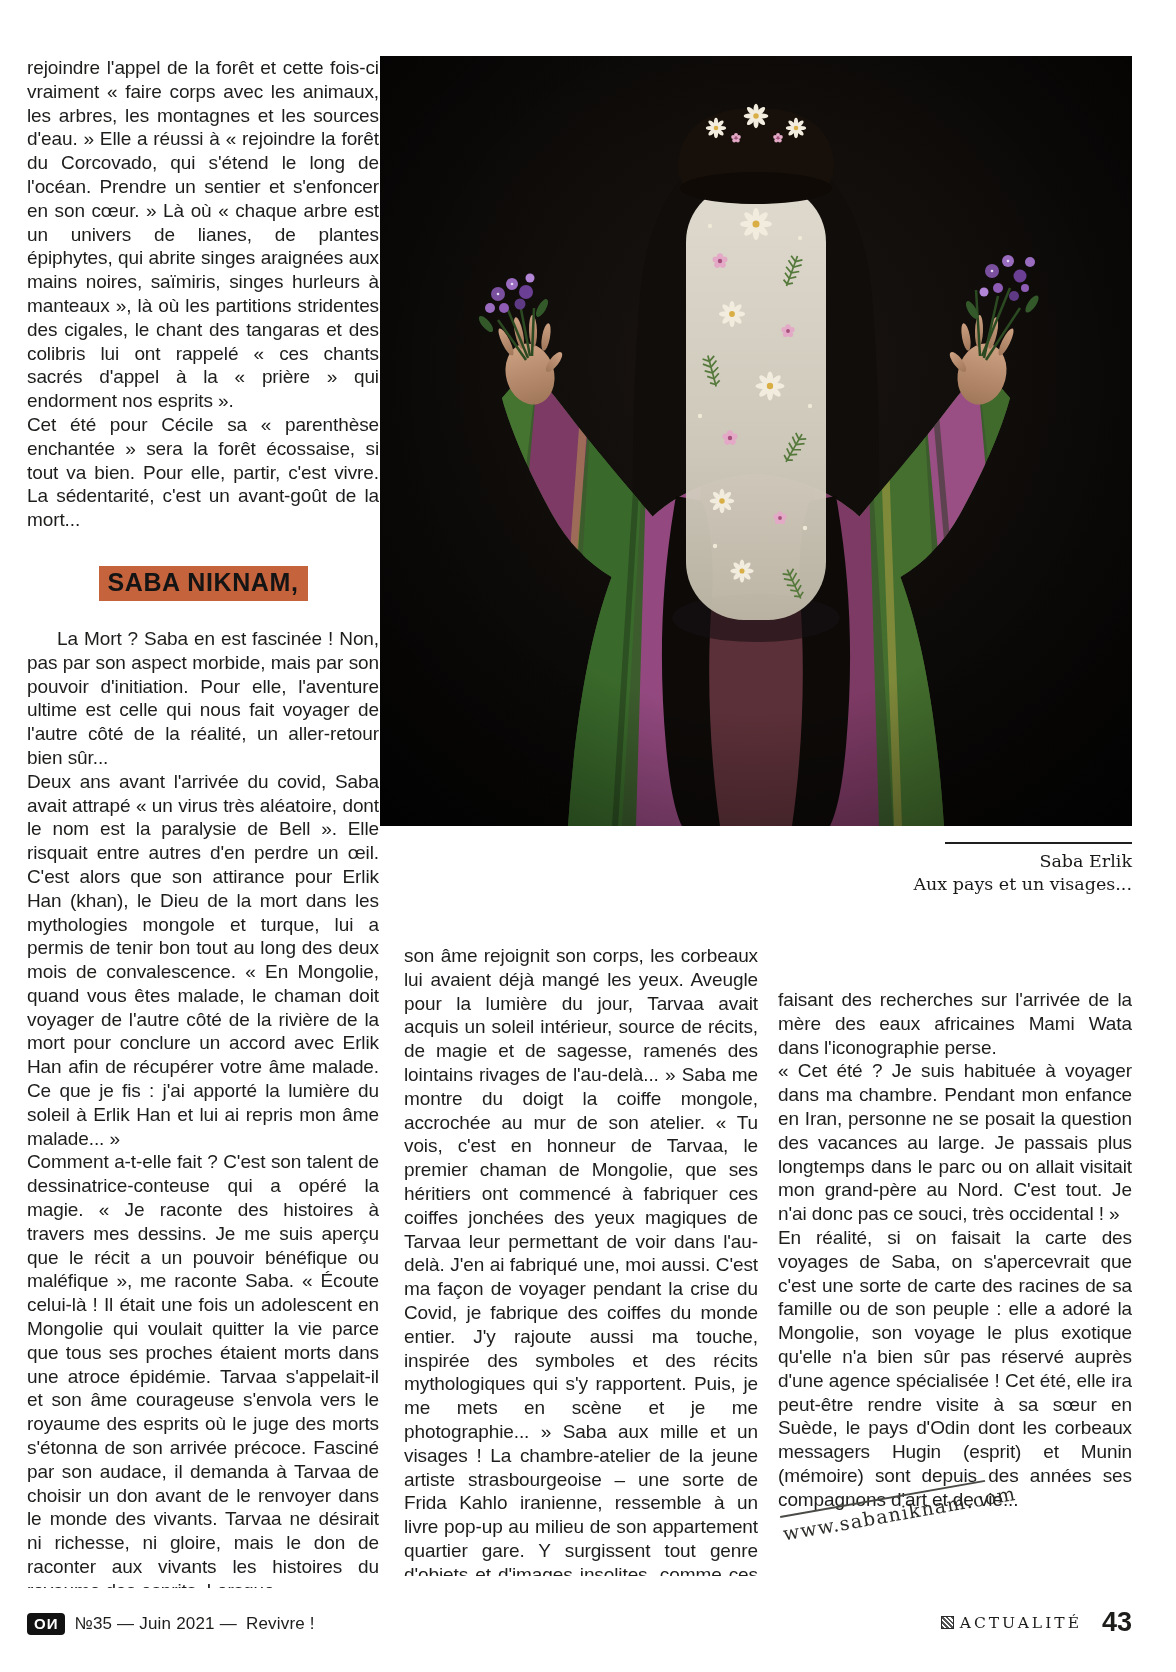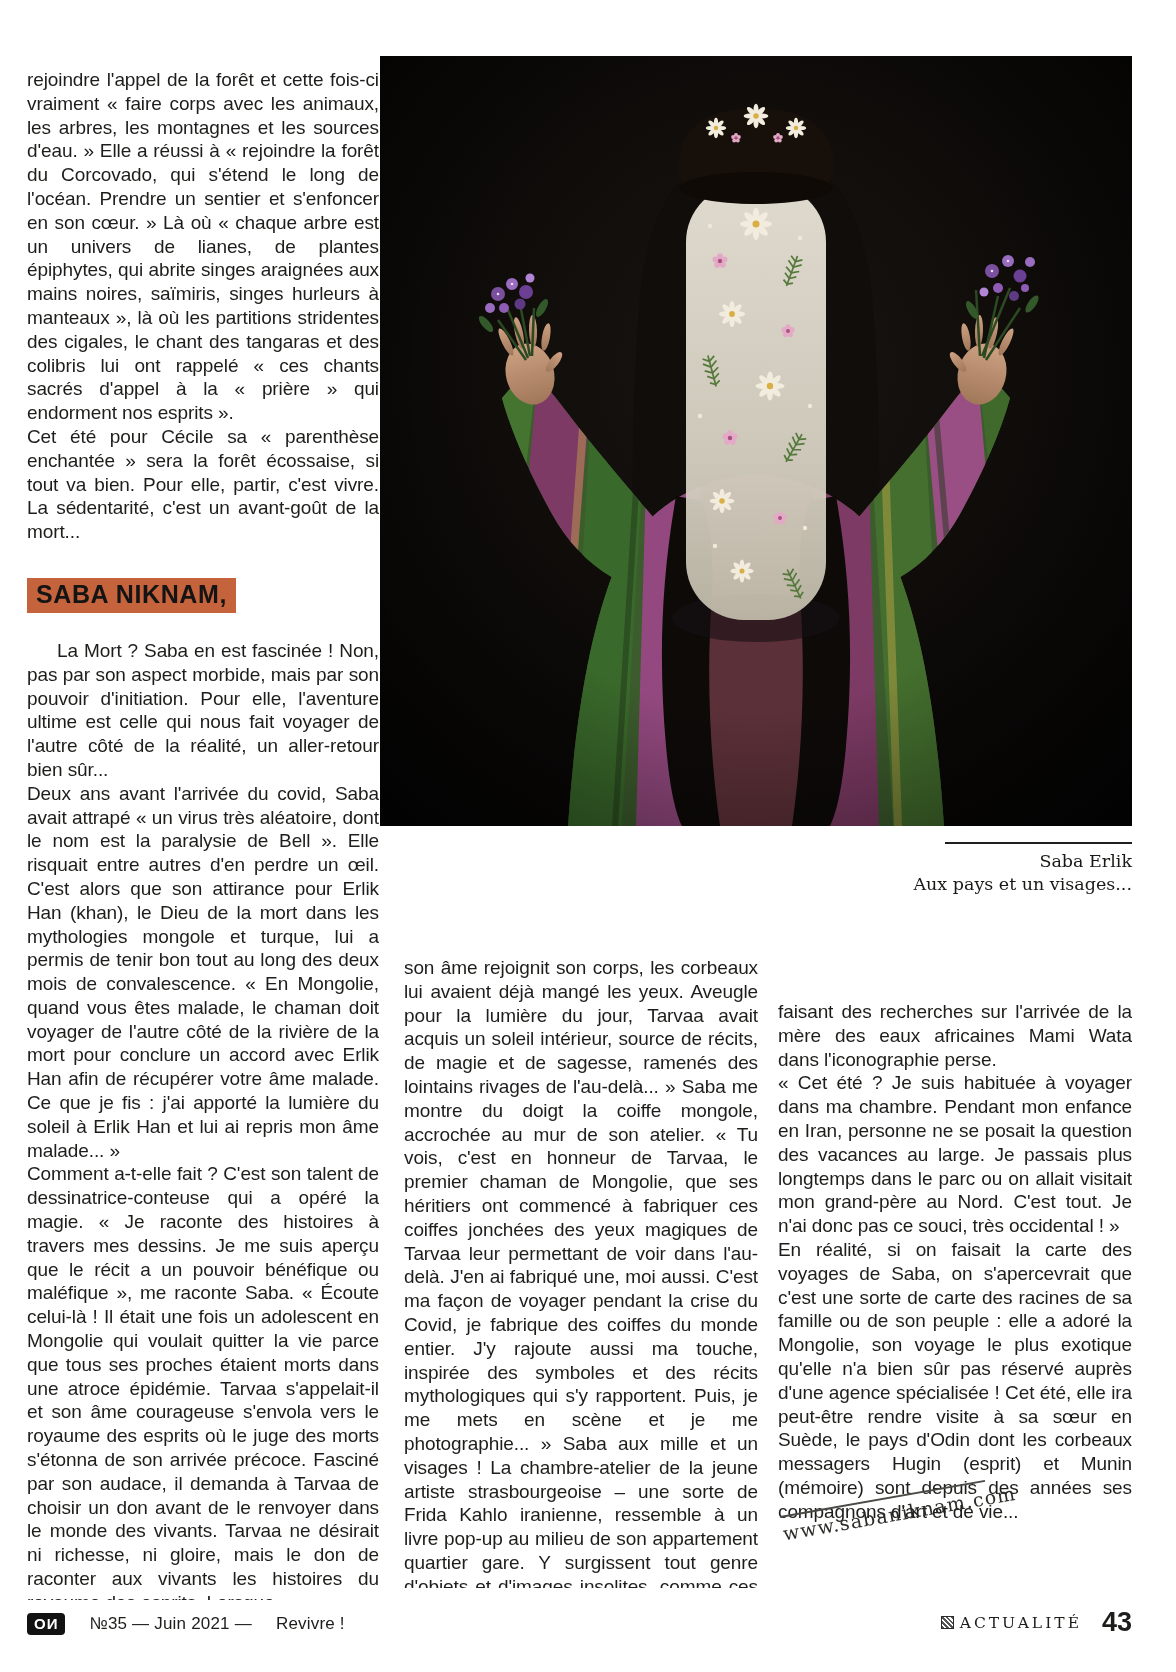--- a/index.html
+++ b/index.html
@@ -4,29 +4,29 @@
 <style>
   html,body{margin:0;padding:0;background:#e8e8e8;}
   .page{
     position:relative; width:1176px; height:1672px; margin:0 auto;
     background:#ffffff; overflow:hidden; color:#1d1d1b;
     font-family:"Liberation Sans","DejaVu Sans",sans-serif;
   }
   .col{
     position:absolute; font-size:19px; line-height:23.8px;
     text-align:justify; letter-spacing:-0.1px; overflow:hidden;
-    hyphens:auto;margin-top:12px; -webkit-hyphens:auto;
+    hyphens:auto; -webkit-hyphens:auto;
   }
   .col p{margin:0; padding:0;}
   #col-left{left:27px; top:56px; width:352px; height:1532px;}
   #col-mid{left:404px; top:944px; width:354px; height:632px;}
   #col-right{left:778px; top:988px; width:354px; height:538px;}
   .indent{text-indent:30px;}
 
-  .heading{margin:34px 0 26px; text-align:left; line-height:31px;}
+  .heading{margin:34px 0 26px; text-align:center; line-height:31px;}
   .hl{
     background:var(--highlight,#c5633c); color:#141414;
     display:inline-block; font-weight:bold; font-size:25px;
     letter-spacing:0.6px; padding:1px 9px 3px; text-indent:0;
   }
 
   #photo-wrap{position:absolute; left:380px; top:56px; width:752px; height:770px;}
   #photo-wrap svg{display:block;}
 
   .caption-rule{
@@ -42,21 +42,21 @@
   .website{
     position:absolute; left:780px; top:1516px; width:208px;
     transform:rotate(-10deg); transform-origin:left top;
     font-family:"DejaVu Serif","Liberation Serif",serif;
     font-size:19px; letter-spacing:1.2px; color:#2b2b28;
     border-top:2px solid #4a4a46; padding-top:5px; text-align:center;
   }
 
   .footer-left{
     position:absolute; left:27px; top:1613px; display:flex;
-    align-items:center; gap:24px; font-size:17px; letter-spacing:0.2px;
+    align-items:center; gap:9px; font-size:17px; letter-spacing:0.2px;
   }
   .logo-badge{
     background:#121212; color:#ffffff; border-radius:4px;
     font-weight:bold; font-size:15px; letter-spacing:1px;
     padding:3px 7px 4px; line-height:1;
   }
   .issue-title{font-weight:normal;}
   .footer-right{
     position:absolute; right:44px; top:1607px; display:flex;
     align-items:center; gap:20px;

